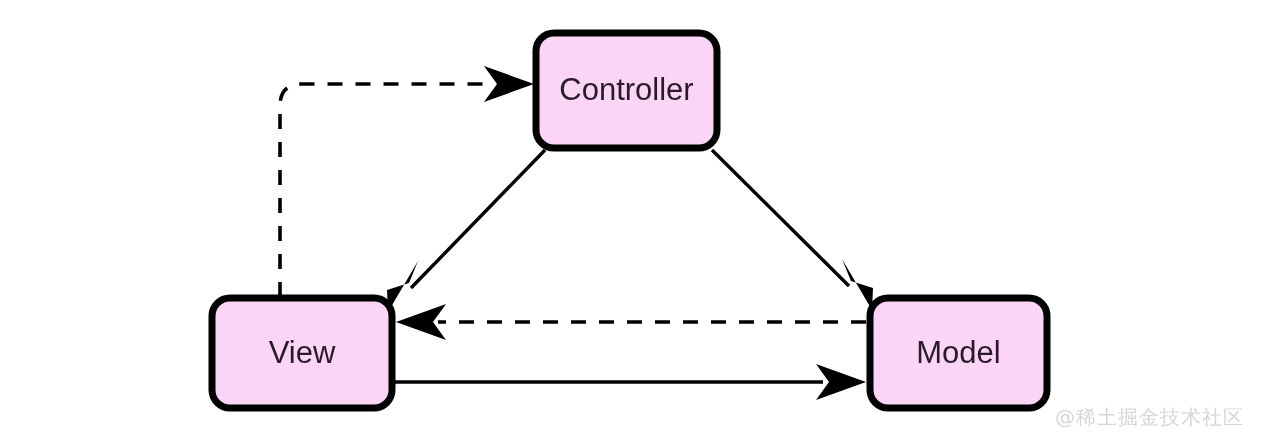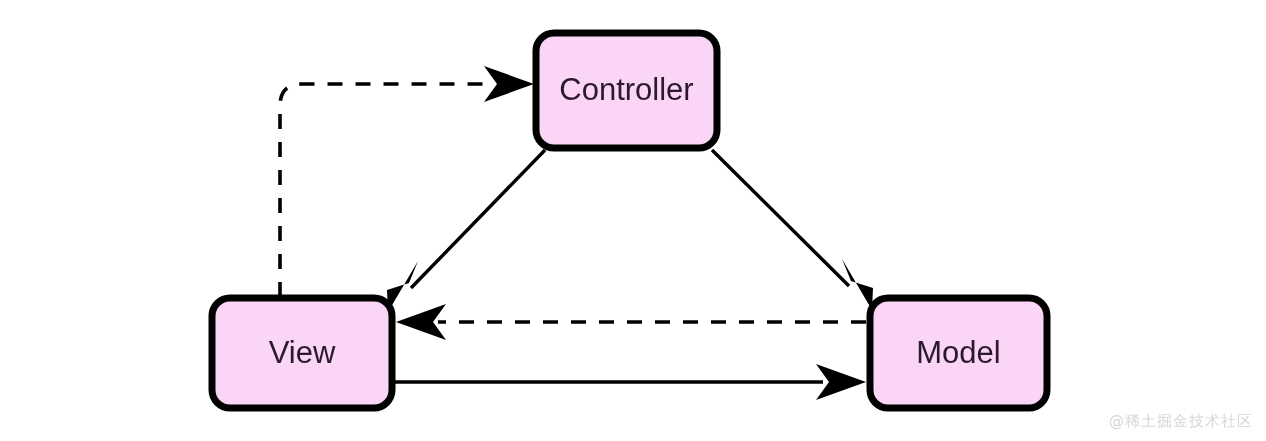--- a/index.html
+++ b/index.html
@@ -49,24 +49,24 @@
     stroke-width: 3.6;
     stroke-dasharray: 15 13;
     stroke-linecap: butt;
   }
   .arrow-head {
     fill: #000000;
     stroke: none;
   }
   .watermark {
     position: absolute;
-    right: 13px;
+    right: 22px;
     bottom: 10px;
     font-family: "DejaVu Sans", sans-serif;
-    font-size: 15px;
+    font-size: 20px;
     color: #d6d6d6;
     letter-spacing: 1px;
     white-space: nowrap;
     user-select: none;
   }
 </style>
 </head>
 <body>
 
 <div id="diagram-root">

